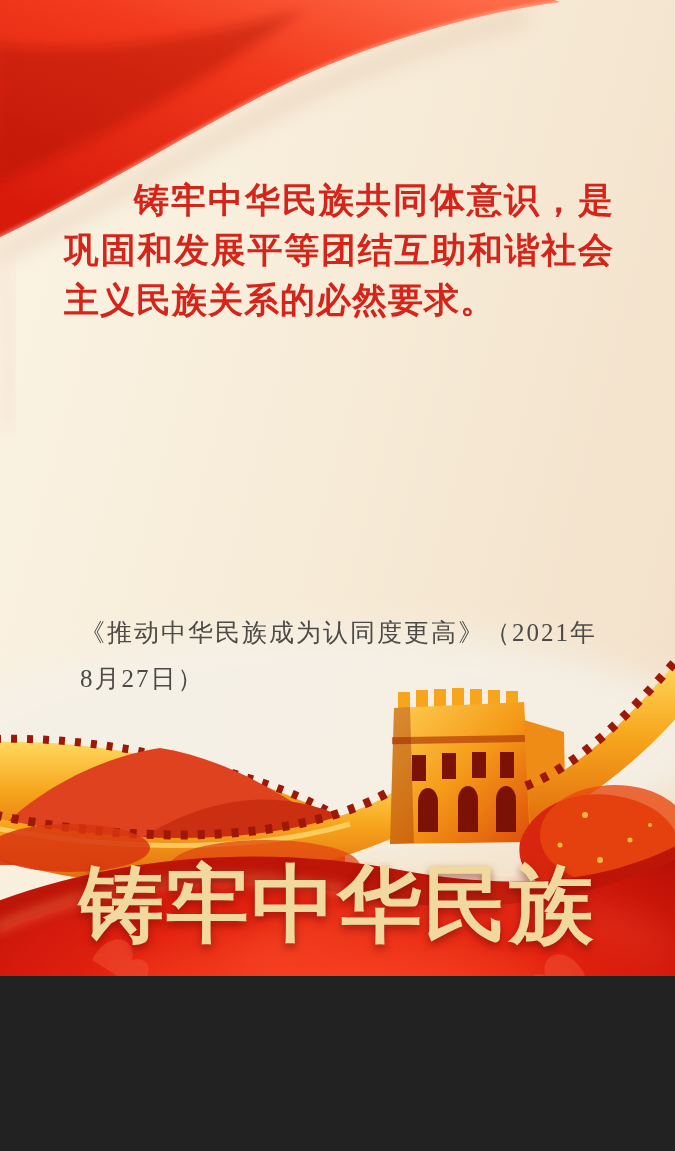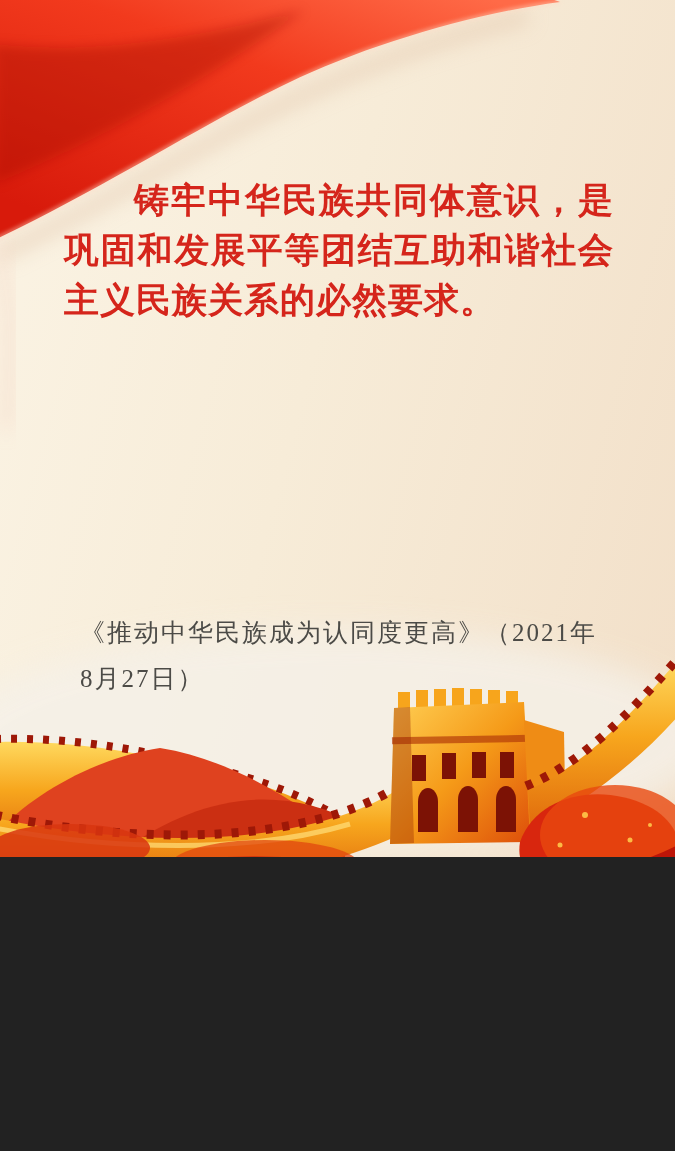--- a/index.html
+++ b/index.html
@@ -1,17 +1,17 @@
 <!DOCTYPE html>
 <html><head>
 <meta charset="utf-8">
 <style>
   html,body{margin:0;padding:0;background:#222;}
   .poster{
-    position:relative;width:675px;height:857px;overflow:hidden;
+    position:relative;width:675px;height:976px;overflow:hidden;
     background:linear-gradient(105deg,#fbf4e5 0%,#f7ecd8 45%,#f2dfc8 100%);
     font-family:"Liberation Serif","DejaVu Serif",serif;
   }
   .layer{position:absolute;left:0;}
   svg{display:block;}
   .ribbon{top:0;width:675px;height:450px;}
   .wall{top:590px;width:675px;height:330px;}
   .silk{top:810px;width:675px;height:341px;}
   .quote{
     position:absolute;left:64px;top:176px;width:550px;
@@ -195,17 +195,18 @@
       <g fill="#d81e0e">
           <circle cx="0" cy="10" r="9"></circle>
           <circle cx="-30" cy="30" r="6"></circle>
           <circle cx="30" cy="32" r="6"></circle>
         </g>
     </g>
     <rect x="-5" y="230" width="690" height="111" fill="url(#sVig)"></rect>
   </svg>
 
   <div class="title">
+    <div>铸牢中华民族</div>
   </div>
 
   <div class="publisher">中国民族报</div>
 
 </div>
 
 </body></html>

